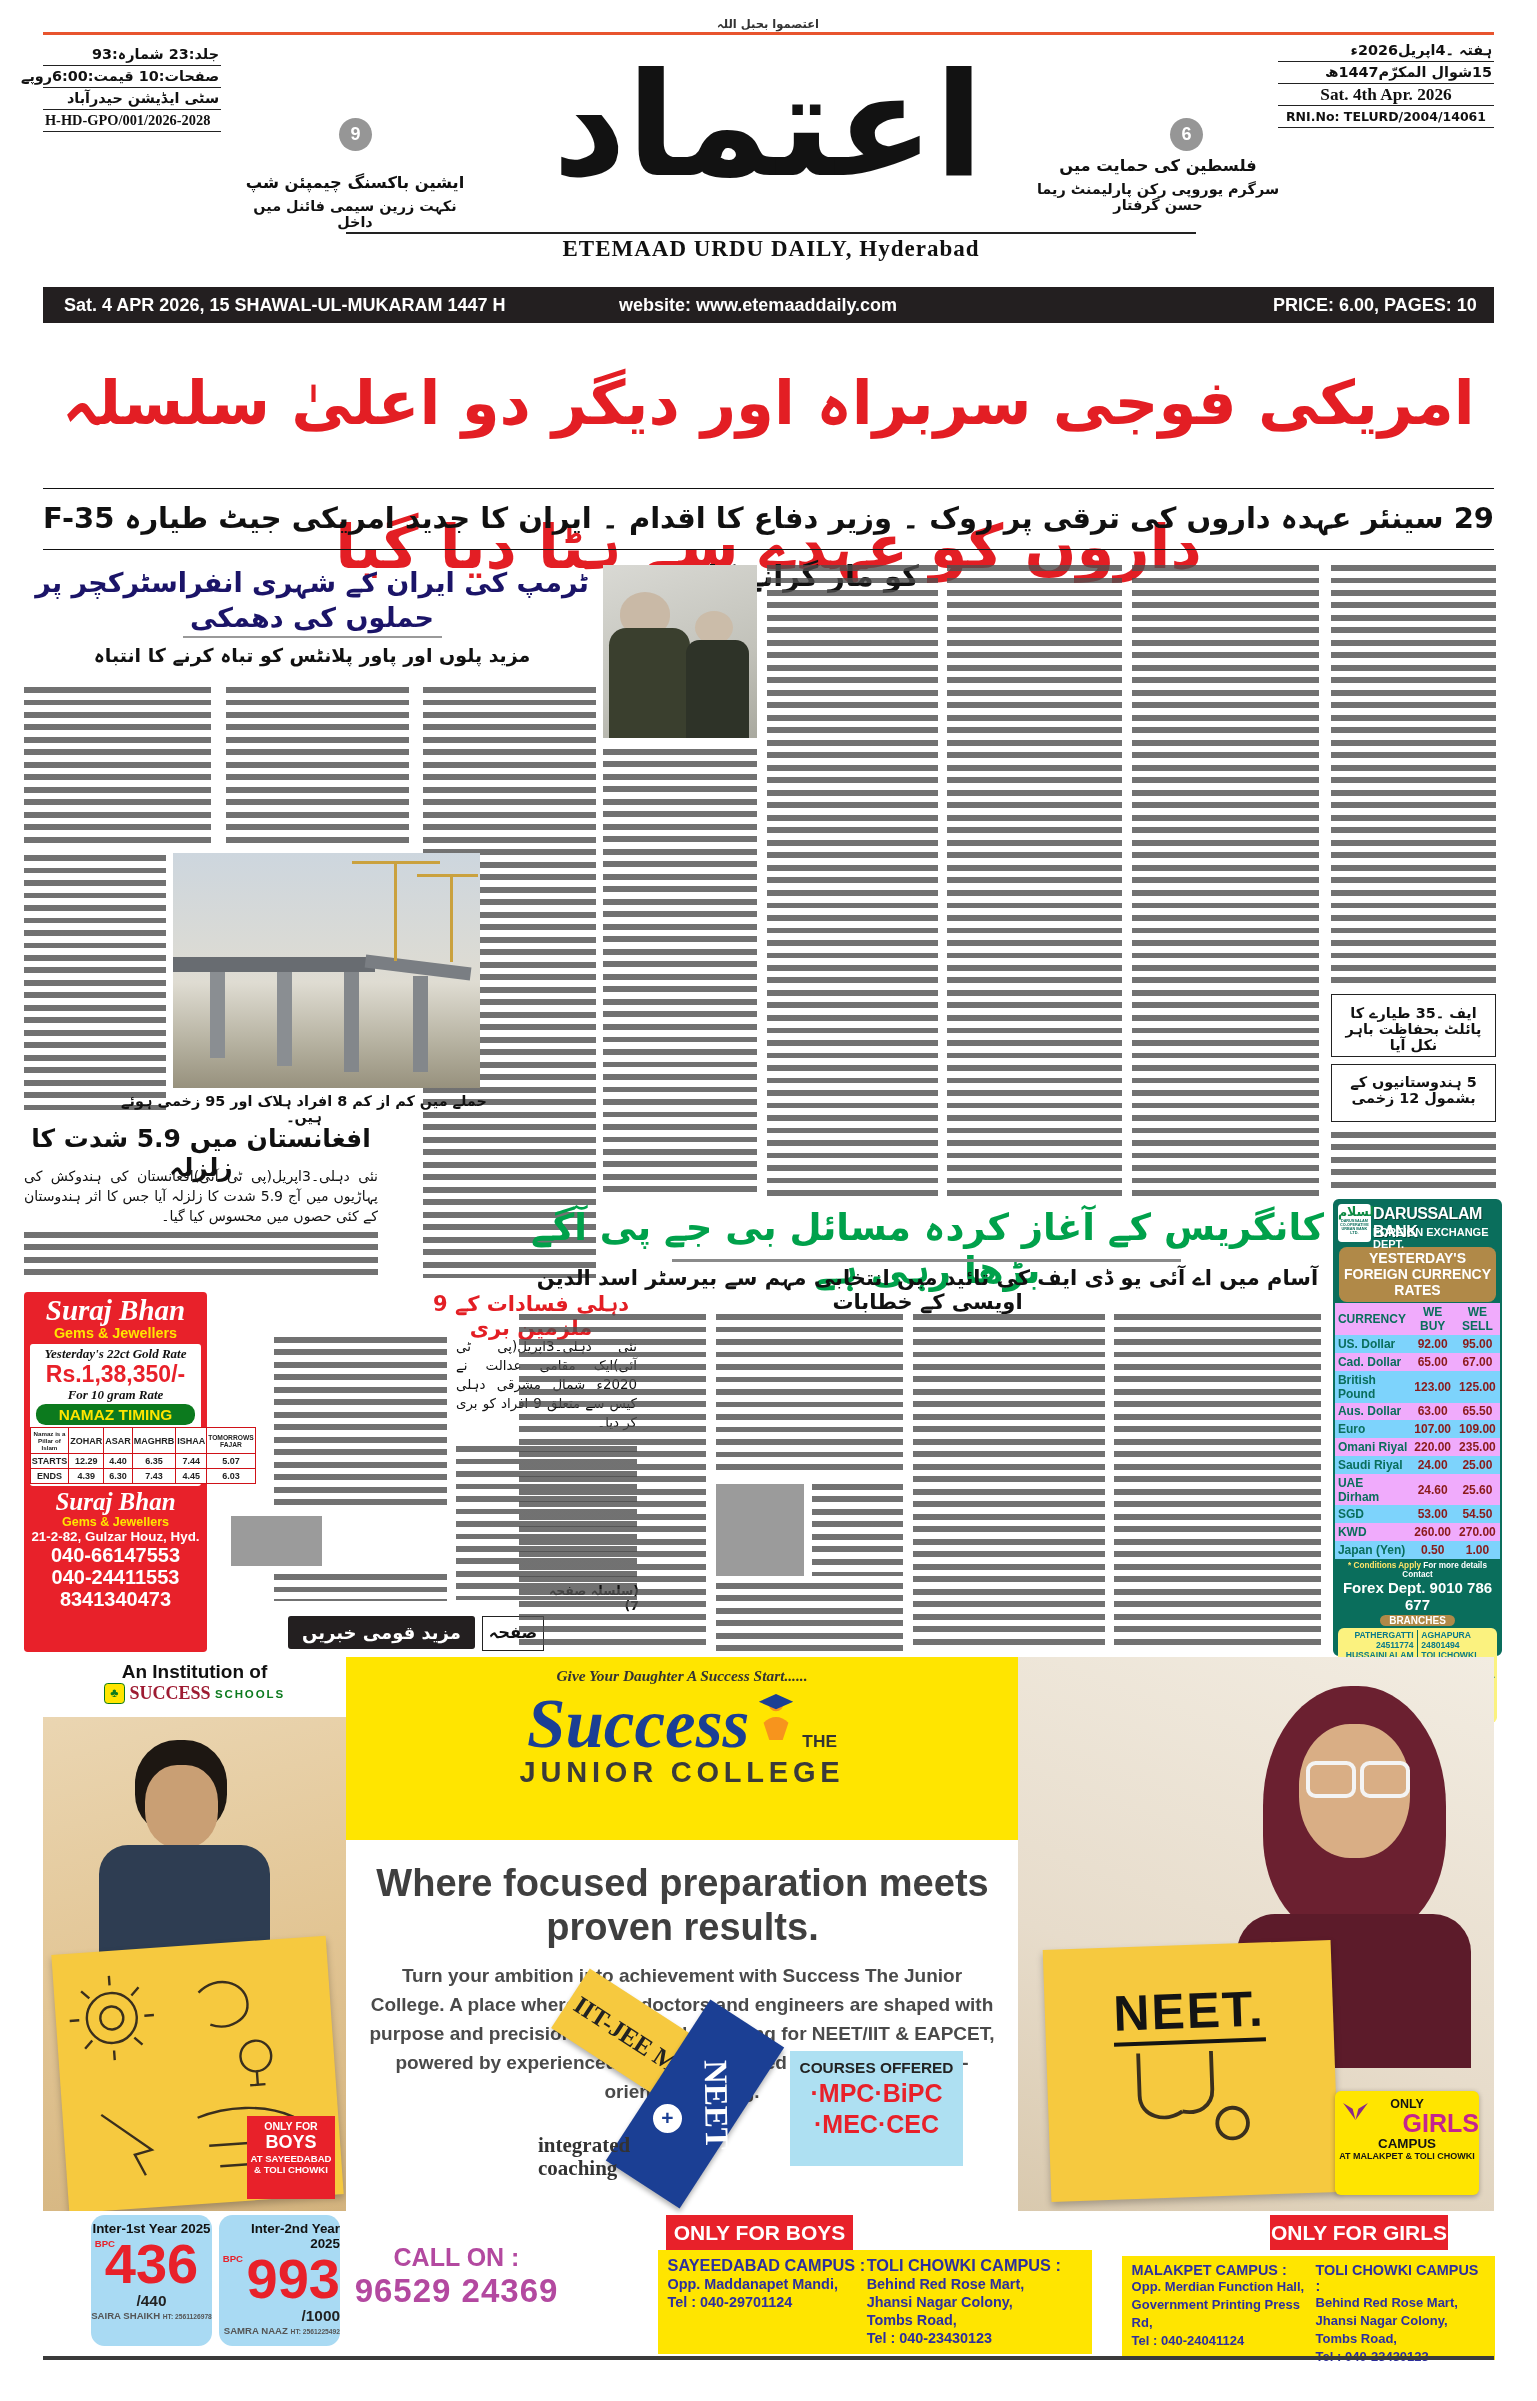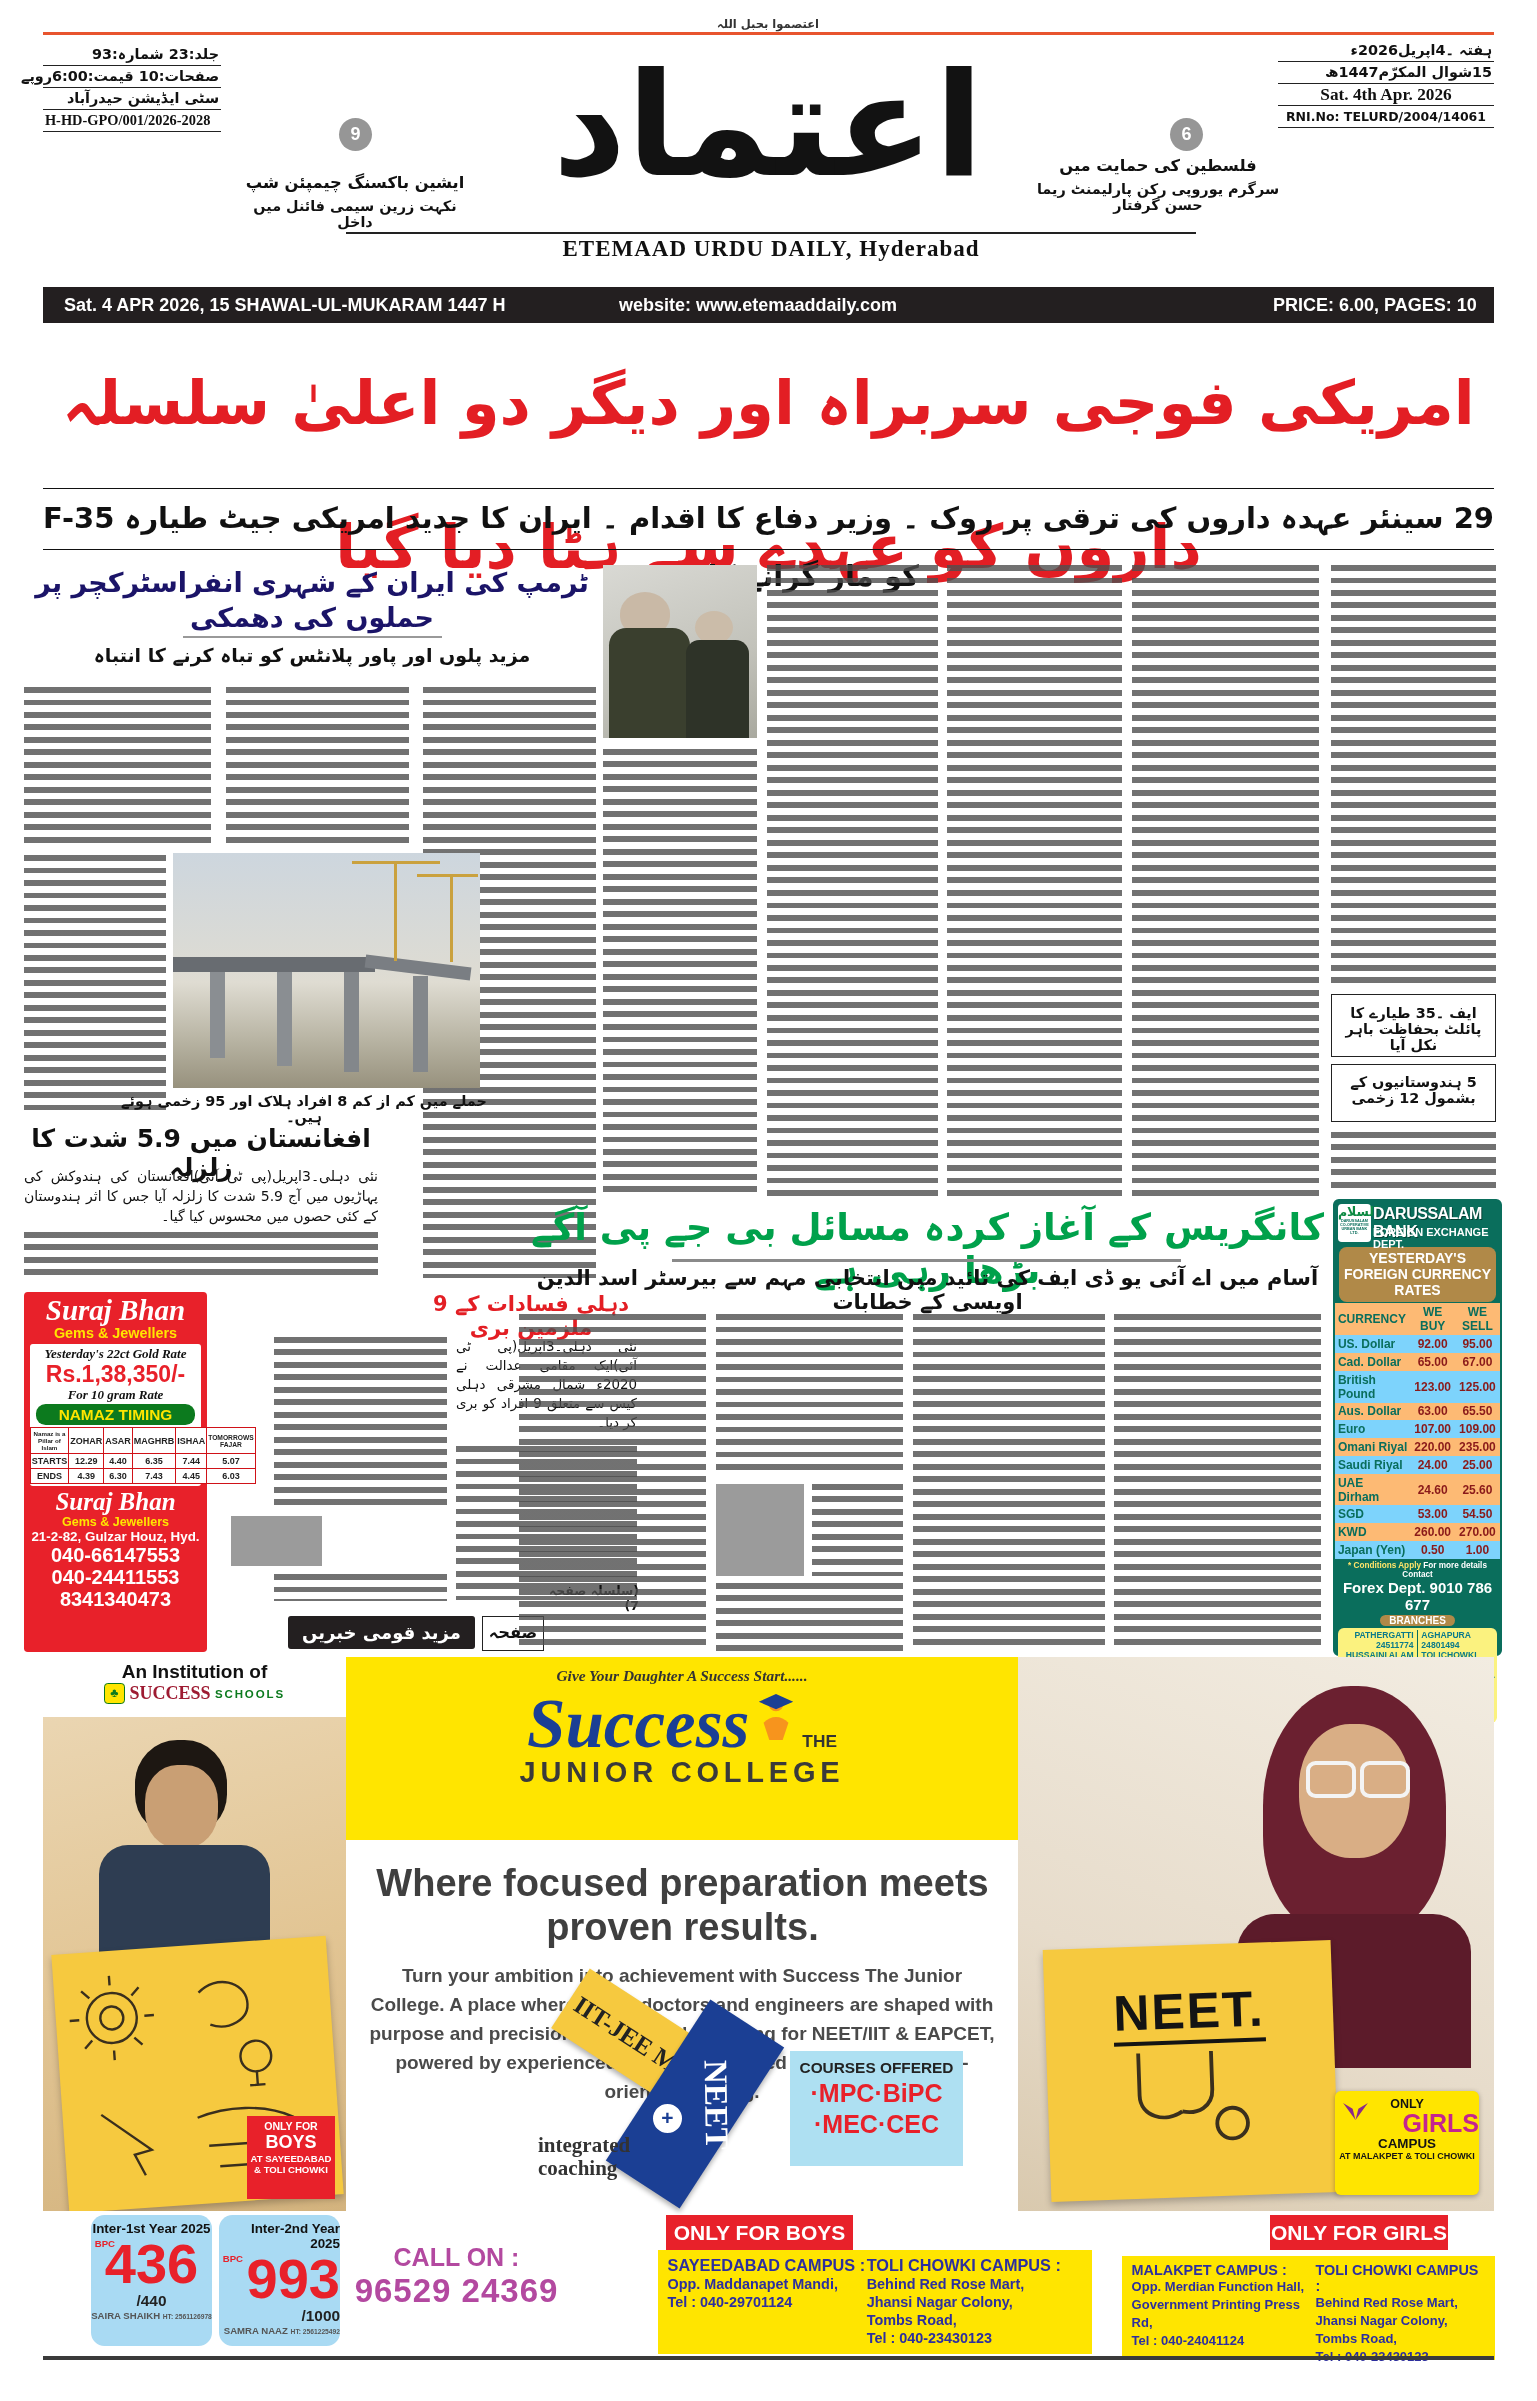--- a/index.html
+++ b/index.html
@@ -14,21 +14,21 @@
   .infoline{display:block;border-bottom:1.9px solid #222;padding:1px 1.9px;font-weight:bold;font-size:14.4px;line-height:19px;white-space:nowrap;}
   .rule{background:#222;}
   .hl-red{color:#e31e24;font-weight:bold;}
   .hl-navy{color:#1b1468;font-weight:bold;}
   .hl-green{color:#00a14b;font-weight:bold;}
   .box-b{border:1.4px solid #222;}
   .photo{overflow:hidden;}
   .bank{border:2.9px solid #0a6e5c;background:#0a6e5c;border-radius:5.8px;}
   .bank table{border-collapse:collapse;width:100%;}
   .bank td,.bank th{font-size:12px;padding:1.9px 2.9px;}
-  .srow0{background:#7dd3fc;} .srow1{background:#fdba74;}
+  .srow0{background:#7dd3fc;} .srow1{background:#f0abfc;}
   .cname{color:#0a6e5c;font-weight:bold;text-align:left;}
   .cval{color:#8a1a1a;font-weight:bold;text-align:center;}
   .nmz{border-collapse:collapse;width:100%;background:#fff;}
   .nmz td{border:1.4px solid #d01218;font-size:9px;font-weight:bold;text-align:center;padding:1.9px 1px;color:#222;}
   .campus-name{color:#2d2f9e;font-weight:bold;font-size:16.3px;}
   .campus-line{color:#2d2f9e;font-weight:bold;font-size:14.4px;line-height:18px;}
   .redpill{background:#e8212a;color:#fff;font-weight:bold;font-size:21px;text-align:center;line-height:35px;}
   .score-card{background:#a9daf3;border-radius:13.4px;}
   .doodle{stroke:#3a2f1d;fill:none;stroke-width:2.5;}
 </style>

